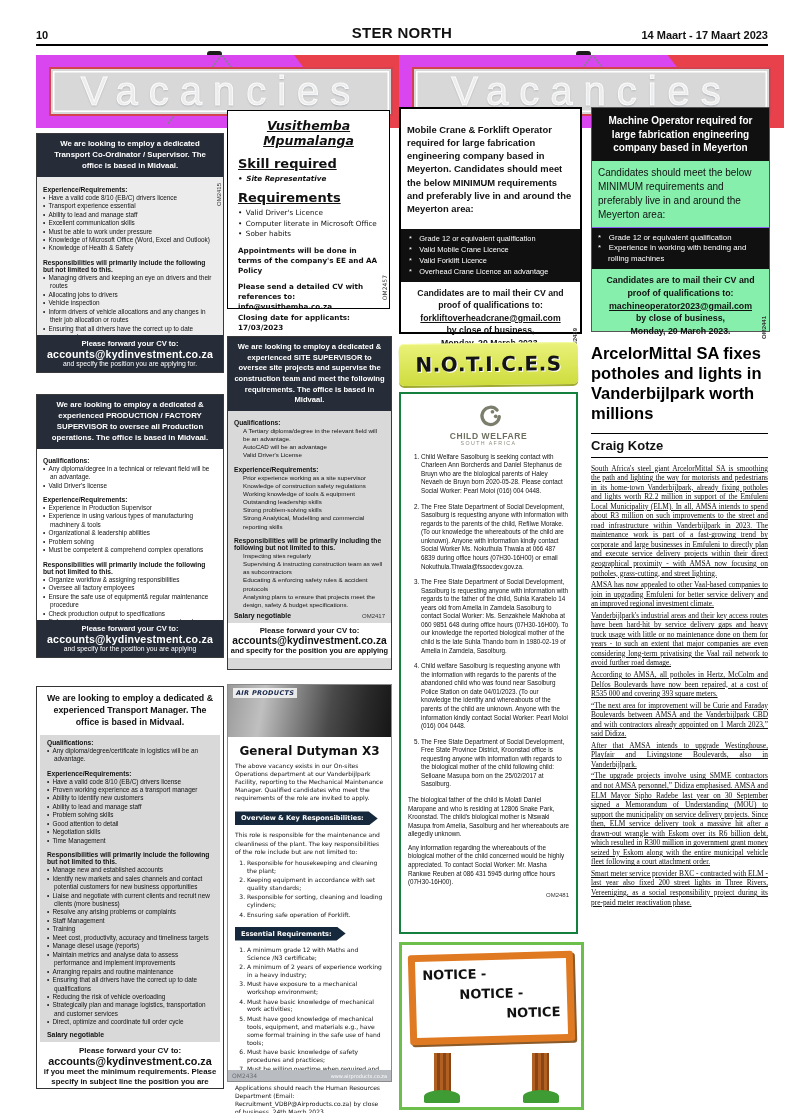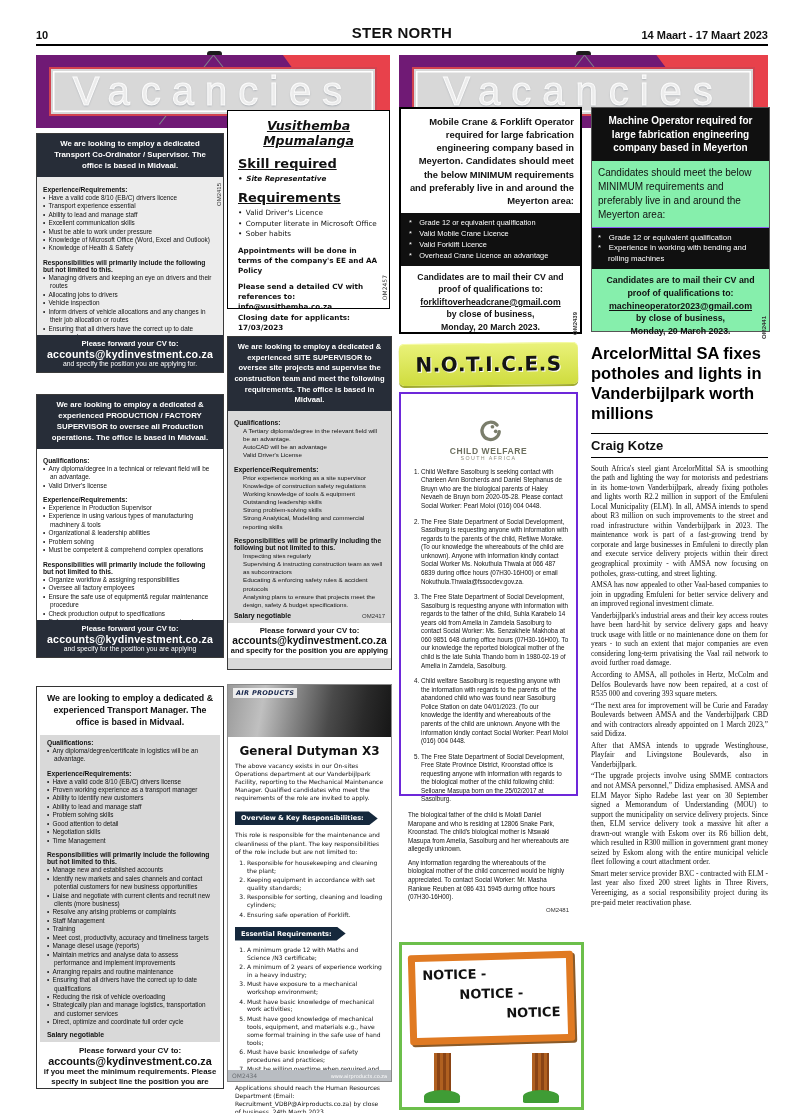--- a/index.html
+++ b/index.html
@@ -7,21 +7,21 @@
         font-family:"Liberation Sans",sans-serif;color:#111;}
   .abs{position:absolute;overflow:hidden;}
 
   
   .pghead{position:absolute;top:27px;left:36px;width:732px;height:17px;border-bottom:2px solid #000;}
   .pghead .pnum{position:absolute;left:0;bottom:3px;font-weight:bold;font-size:11px;}
   .pghead .mast{position:absolute;left:0;right:0;bottom:3px;text-align:center;font-weight:bold;font-size:15px;letter-spacing:0.3px;}
   .pghead .pdate{position:absolute;right:0;bottom:3px;font-weight:bold;font-size:11px;}
 
   
-  .vac{background:#701a75;}
+  .vac{background:#d946ef;padding-left:16px;}
   .vac .red{position:absolute;top:0;right:0;width:55%;height:100%;background:#e8414b;
             clip-path:polygon(45% 0,100% 0,100% 100%,72% 100%);}
   .vac .fold{position:absolute;top:0;left:50%;width:1px;height:120%;background:#7d838b;transform-origin:top;}
   .vac .frame{position:absolute;left:13px;right:13px;top:12px;bottom:12px;background:#d8d8d8;
               border:2px solid #d2434f;box-shadow:inset 0 0 0 2px #d8d8d8, inset 0 0 0 3.5px #ffffff;
               display:flex;align-items:center;justify-content:center;}
   .vac .vtext{font-size:40px;letter-spacing:11px;color:#ececec;-webkit-text-stroke:1px #fbfbfb;
               text-shadow:0 1px 2px #9aa0a8;font-weight:normal;}
   .clip-mark{position:absolute;width:15px;height:6px;background:#1c1c1c;border-radius:3px;}
 
@@ -79,40 +79,40 @@
   .dut .p{font-size:6px;line-height:1.35;margin:3px 7px;}
   .dut .arrow{background:#15283c;color:#fff;font-weight:bold;font-size:6.6px;padding:3px 14px 3px 6px;margin:6px 0 3px 7px;display:inline-block;clip-path:polygon(0 0,calc(100% - 9px) 0,100% 50%,calc(100% - 9px) 100%,0 100%);}
   .dut ol{margin:2px 8px 2px 0;padding-left:19px;font-size:6px;line-height:1.32;}
   .dut ol li{margin-bottom:1.5px;}
   .dut .strip{position:absolute;bottom:0;left:0;right:0;height:11px;background:#b9bdc2;display:flex;justify-content:space-between;align-items:center;padding:0 4px;}
   .dut .strip .omcode{color:#6b6f74;}
   .dut .strip .site{font-size:5px;color:#fff;}
 
   
   .mc{left:399px;top:107px;width:179px;height:223px;border:2px solid #000;background:#fff;position:absolute;}
-  .mc .h{font-weight:bold;font-size:9.4px;line-height:1.4;padding:6px 6px;text-align:right;}
+  .mc .h{font-weight:bold;font-size:9.4px;line-height:1.4;padding:14px 6px;text-align:left;}
   .mc .dark{background:#101010;color:#fff;padding:4px 4px 4px 8px;}
   .mc .dark .li{font-size:7.4px;line-height:1.5;padding-left:12px;text-indent:-12px;}
   .mc .apply{padding:5px 6px;font-weight:bold;font-size:8.7px;line-height:1.45;text-align:center;position:relative;}
   .u-line{text-decoration:underline;}
 
   
   .mo{left:591px;top:107px;width:177px;height:223px;border:1px solid #555;background:#86efac;position:absolute;}
   .mo .h{background:#101010;color:#fff;font-weight:bold;font-size:10px;line-height:1.35;padding:6px 5px;text-align:center;}
   .mo .sub{font-size:10px;line-height:1.4;padding:5px 6px;border-bottom:1px solid #8b5cf6;}
   .mo .dark{background:#101010;color:#fff;padding:5px 4px 5px 6px;}
   .mo .dark .li{font-size:7.8px;line-height:1.35;padding-left:10px;text-indent:-10px;}
   .mo .apply{font-weight:bold;font-size:8.8px;line-height:1.45;text-align:center;padding:5px 8px;position:relative;}
 
   
   .nban{left:399px;top:343px;width:179px;height:42px;position:absolute;background:linear-gradient(#eaf27a,#cfdc3e);border-radius:5px;display:flex;align-items:center;justify-content:center;transform:rotate(-0.6deg);box-shadow:0 2px 0 #a0aa32, inset 0 1px 0 #f6fba9;}
   .nban .t{font-family:"DejaVu Sans",sans-serif;font-weight:bold;font-size:20px;color:#141414;text-shadow:1px 1px 0 #ffffff;letter-spacing:0.5px;}
 
   
-  .wf{left:399px;top:392px;width:179px;height:404px;border:2px solid #6d28d9;background:#fff;padding:20px 7px;box-sizing:border-box;position:absolute;}
+  .wf{left:399px;top:392px;width:179px;height:542px;border:2px solid #15803d;background:#fff;padding:5px 7px;box-sizing:border-box;position:absolute;}
   .wf .logo{text-align:center;margin:3px 0 6px;line-height:1.1;}
   .wf .lg1{font-size:8.5px;font-weight:bold;color:#6d7060;letter-spacing:0.6px;}
   .wf .lg2{font-size:5.3px;color:#8b8e7e;letter-spacing:1.4px;}
   .wf ol{margin:0;padding-left:13px;font-size:6.3px;line-height:1.36;}
   .wf ol li{margin-bottom:7px;}
   .wf .p{font-size:6.3px;line-height:1.36;margin:5px 0;}
   .wf .code{text-align:right;font-size:6px;color:#333;}
 
   
   .sign{left:399px;top:942px;width:179px;height:162px;border:3px solid #6cbf4b;background:#fff;position:absolute;}
@@ -121,21 +121,21 @@
   .board .ln1{text-align:left;}.board .ln2{text-align:center;}.board .ln3{text-align:right;}
   .post{position:absolute;bottom:8px;width:17px;height:46px;background:repeating-linear-gradient(90deg,#b06020 0,#b06020 3px,#8a4415 3px,#8a4415 6px);}
   .post.pl{left:32px;}.post.pr{right:32px;}
   .grass{position:absolute;bottom:4px;width:36px;height:13px;background:#3f9c35;border-radius:50% 50% 10% 10%;}
   .grass.gl{left:22px;}.grass.gr{right:22px;}
 
   
   .art{left:591px;top:343px;width:177px;height:762px;position:absolute;font-family:"Liberation Serif",serif;}
   .art h1{font-family:"Liberation Sans",sans-serif;font-weight:bold;font-size:16.5px;line-height:1.22;margin:0 0 9px;color:#000;}
   .art .by{font-family:"Liberation Sans",sans-serif;font-weight:bold;font-size:13px;border-top:1.5px solid #000;border-bottom:1px solid #000;padding:4px 0;margin-bottom:6px;}
-  .art .p{font-size:7.4px;line-height:1.29;text-align:justify;margin:0 0 2px;}
+  .art .p{font-size:7.4px;line-height:1.29;text-align:justify;margin:0 0 2px;text-decoration:underline;}
 </style>
 </head>
 <body>
 
 <div class="page">
 
   <div class="pghead">
     <span class="pnum">10</span>
     <span class="mast">STER NORTH</span>
     <span class="pdate">14 Maart - 17 Maart 2023</span>

